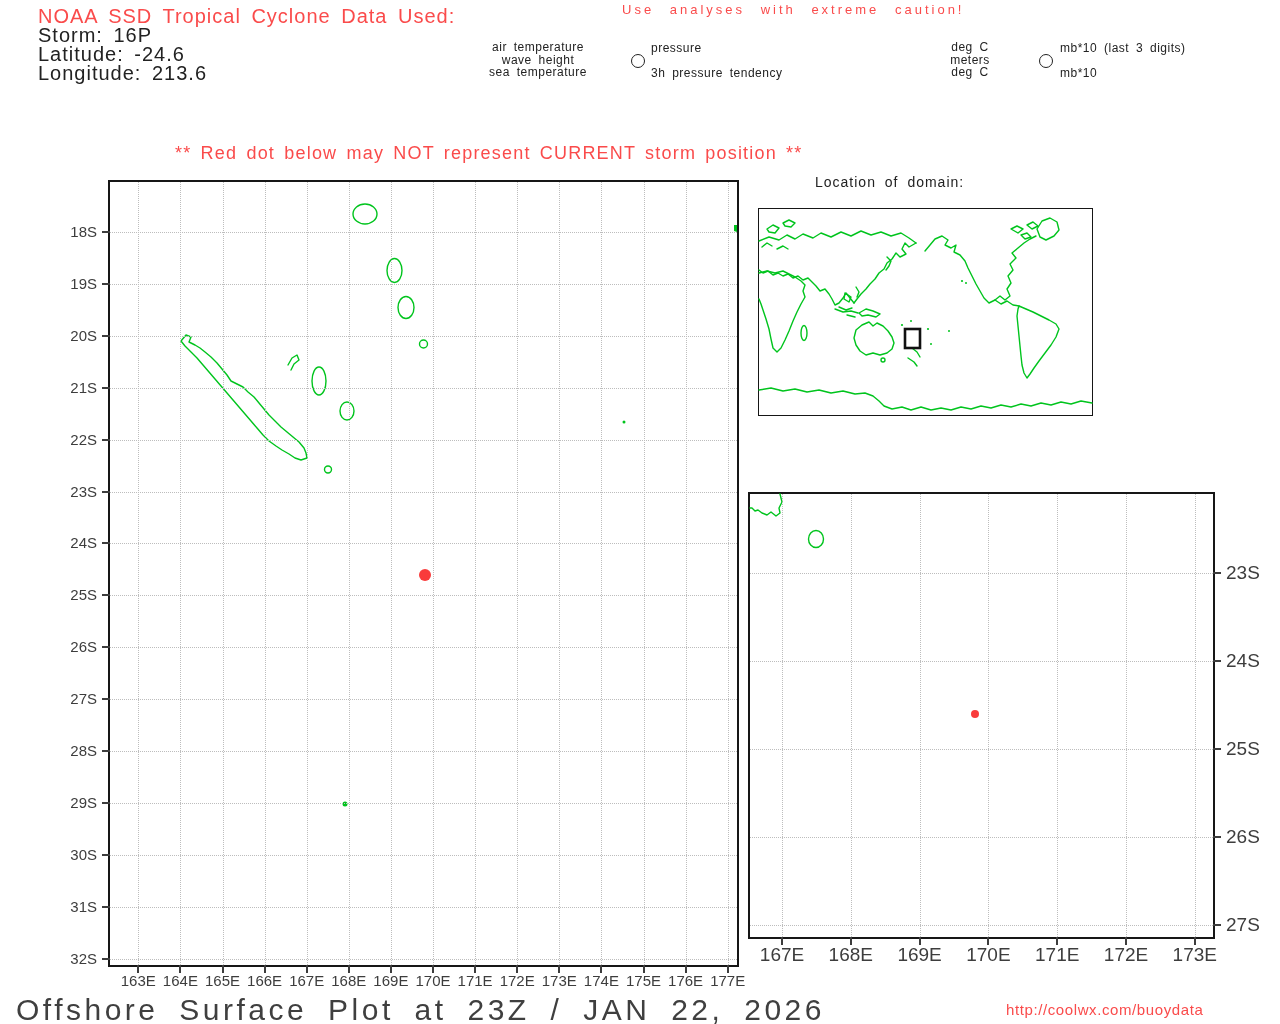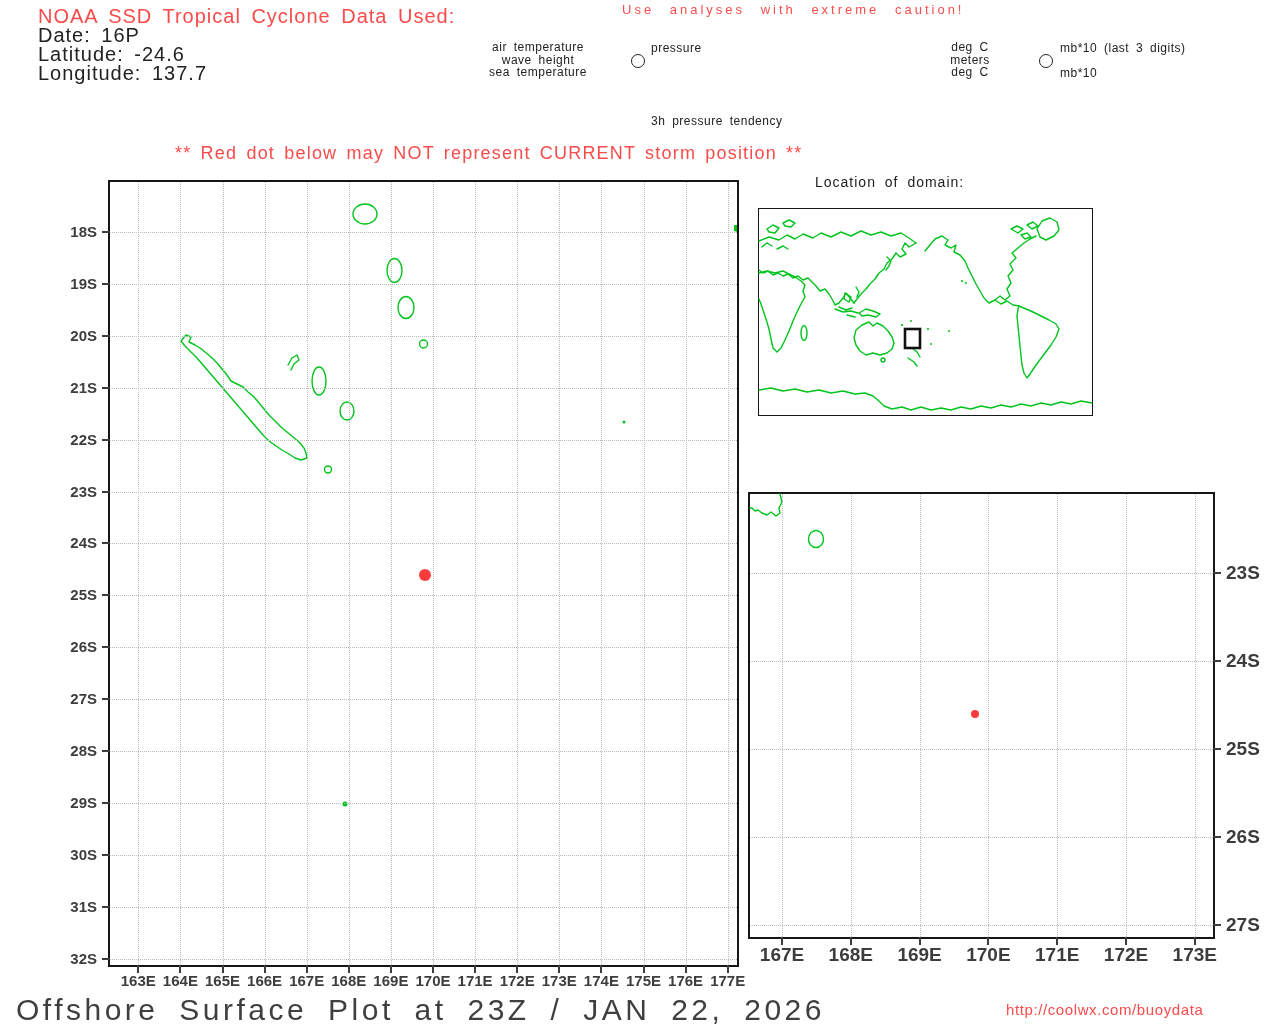--- a/index.html
+++ b/index.html
@@ -20,57 +20,57 @@
   .legend{font-size:12px;letter-spacing:.5px;word-spacing:3px;color:#222;white-space:nowrap;}
   .leg-left{text-align:center;line-height:12.5px;}
   .circle{width:12px;height:12px;border:1.5px solid #222;border-radius:50%;background:#fff;}
   
   .warning{left:175px;top:143px;font-size:18px;letter-spacing:1.2px;word-spacing:3px;color:var(--red);white-space:nowrap;}
   
   .mapbox{border:2px solid var(--frame);background:#fff;}
   .gridv{position:absolute;top:0;bottom:0;width:0;border-left:1px dotted var(--grid);}
   .gridh{position:absolute;left:0;right:0;height:0;border-top:1px dotted var(--grid);}
   .tickmark{position:absolute;background:var(--axis);}
-  .ticklabel{position:absolute;color:var(--axis);white-space:nowrap;font-weight:bold;}
+  .ticklabel{position:absolute;color:var(--axis);white-space:nowrap;}
   .main-lbl{font-size:15px;}
   .zoom-lbl{font-size:19px;}
   .dot{position:absolute;border-radius:50%;background:var(--storm);}
   svg{position:absolute;left:0;top:0;overflow:visible;}
   .coast{fill:none;stroke:var(--green);stroke-width:1.4;stroke-linejoin:round;stroke-linecap:round;}
   .coast-fill{fill:var(--green);stroke:none;}
   .domrect{fill:none;stroke:#111;stroke-width:2.6;}
   
   .world-title{font-size:14px;letter-spacing:1px;word-spacing:4px;color:#222;white-space:nowrap;}
   
   .footer-title{left:16px;top:993px;font-size:30px;letter-spacing:3.5px;word-spacing:9px;color:#3f3f3f;white-space:nowrap;}
   .footer-url{left:1006px;top:1001px;font-size:15px;letter-spacing:.6px;color:var(--red);white-space:nowrap;cursor:pointer;}
 </style>
 </head>
 <body>
 
 <div class="screen" style="--red: #fa4b4b; --redbold: #fb2525; --green: #00c41d; --storm: #f93b3b; --grid: #bdbdbd; --axis: #3d3d3d; --frame: #161616;">
 
   <div class="abs info">
     <div class="red">NOAA SSD Tropical Cyclone Data Used:</div>
-    <div>Date: 16P</div>
+    <div>Storm: 16P</div>
     <div>Latitude: -24.6</div>
-    <div>Longitude: 137.7</div>
+    <div>Longitude: 213.6</div>
   </div>
 
   <div class="abs caution">Use analyses with extreme caution!</div>
 
   <div>
     <div class="abs legend leg-left" style="left:448px;top:41px;width:180px;">
       <div>air temperature</div>
       <div>wave height</div>
       <div>sea temperature</div>
     </div>
     <div class="abs circle" style="left:631px;top:54px;"></div>
     <div class="abs legend" style="left:651px;top:41px;">pressure</div>
-    <div class="abs legend" style="left:651px;top:66px;margin-top:48px;">3h pressure tendency</div>
+    <div class="abs legend" style="left:651px;top:66px;">3h pressure tendency</div>
   </div>
 
   <div>
     <div class="abs legend leg-left" style="left:905px;top:41px;width:130px;">
       <div>deg C</div>
       <div>meters</div>
       <div>deg C</div>
     </div>
     <div class="abs circle" style="left:1039px;top:54px;"></div>
     <div class="abs legend" style="left:1060px;top:41px;">mb*10 (last 3 digits)</div>

